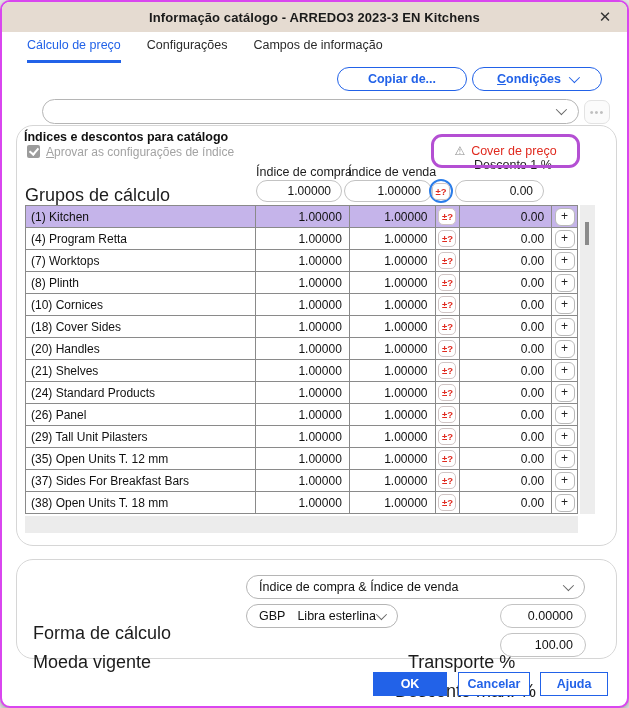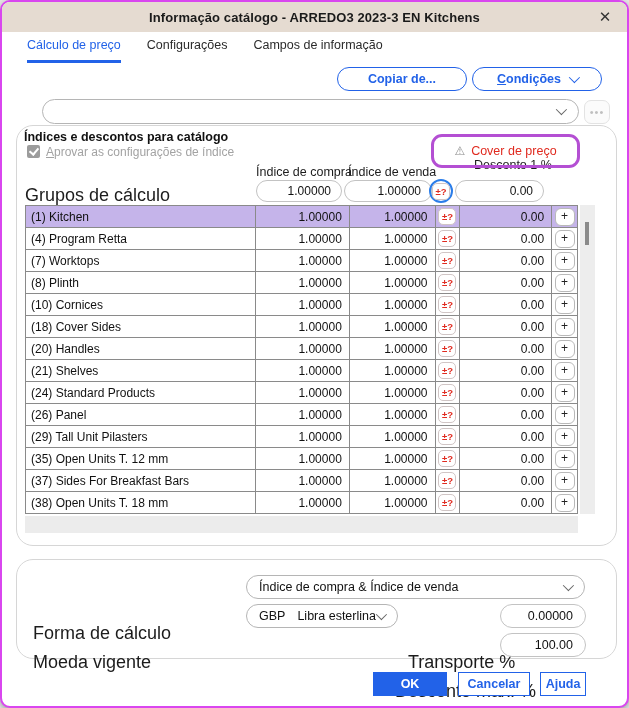--- a/index.html
+++ b/index.html
@@ -91,21 +91,21 @@
   .frm-drop { position: absolute; height: 24px; border: 1px solid #b5b5b5; border-radius: 12px; background: #fff;
     font-size: 12.5px; color: #111; display: flex; align-items: center; padding: 0 12px; cursor: pointer; }
   .frm-drop .chev { position: absolute; right: 13px; border-color: #666; }
   .frm-input { position: absolute; height: 24px; border: 1px solid #c3c3c3; border-radius: 12px; background: #fff;
     font-size: 12.5px; color: #111; text-align: right; padding: 4px 12px 0 6px; }
   
   .foot-btn { position: absolute; top: 670px; height: 24px; border-radius: 0; font-size: 12.5px; font-weight: 700;
     display: flex; align-items: center; justify-content: center; cursor: pointer; }
   #btn-ok { left: 371px; width: 74px; background: #2262e8; color: #fff; border: none; }
   #btn-cancel { left: 456px; width: 72px; background: #fff; color: #2262e8; border: 1.5px solid #2262e8; text-align: center; }
-  #btn-help { left: 538px; width: 46px; background: #fff; color: #2262e8; border: 1.5px solid #2262e8; }
+  #btn-help { left: 538px; width: 68px; background: #fff; color: #2262e8; border: 1.5px solid #2262e8; }
 </style>
 </head>
 <body>
 
 <div class="dialog">
 
   <div class="titlebar">
     <span class="title">Informação catálogo - ARREDO3 2023-3 EN Kitchens</span>
     <span class="close-x">✕</span>
   </div>

